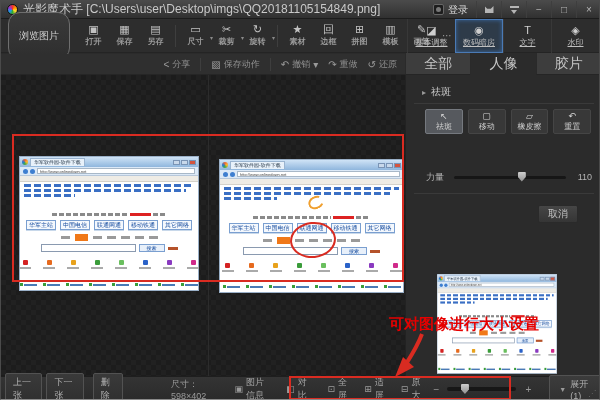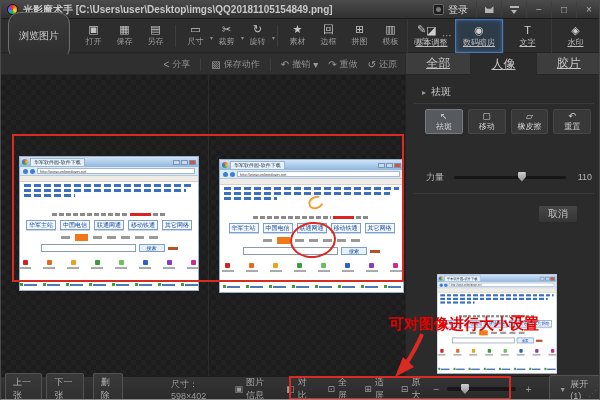--- a/index.html
+++ b/index.html
@@ -5,59 +5,59 @@
   html,body{margin:0;padding:0;background:#111;}
   *{box-sizing:border-box;font-family:"Liberation Sans","DejaVu Sans",sans-serif;}
   .stage{position:relative;width:600px;height:400px;background:#2b2b2b;overflow:hidden;
          border:1px solid #4a4a4a;border-bottom:1px solid #8a8a8a;}
   
   .titlebar{position:absolute;left:0;top:0;width:600px;height:18px;
     background:linear-gradient(#4a4a4a,#303030);display:flex;align-items:center;
     border-bottom:1px solid #1c1c1c;}
   .applogo{width:11px;height:11px;border-radius:50%;margin:0 5px 0 6px;
     background:conic-gradient(#e33,#f90,#fd3,#3a3,#29e,#93c,#e33);border:1px solid #111;}
-  .apptitle{font-size:10px;color:#c9c9c9;font-weight:bold;letter-spacing:0;}
+  .apptitle{font-size:12px;color:#c9c9c9;font-weight:normal;letter-spacing:0;}
   .tb-right{margin-left:auto;display:flex;align-items:center;height:100%;}
   .loginbtn{display:flex;align-items:center;gap:4px;padding:0 8px;height:100%;color:#ddd;font-size:10px;}
   .avatar{width:11px;height:11px;background:#1d1d1d;border:1px solid #666;border-radius:2px;position:relative;}
   .avatar:after{content:"";position:absolute;left:2px;top:2px;width:5px;height:5px;border-radius:50%;background:#777;}
   .winbtn{width:25px;height:100%;display:flex;align-items:center;justify-content:center;
     color:#b5b5b5;font-size:10px;border-left:1px solid #3e3e3e;}
   .skinshape{width:9px;height:7px;background:#b5b5b5;clip-path:polygon(0 0,30% 40%,70% 40%,100% 0,100% 100%,0 100%);}
   .menushape{width:9px;height:7px;position:relative;}
   .menushape:before{content:"";position:absolute;left:0;top:0;width:9px;height:2px;background:#b5b5b5;}
   .menushape:after{content:"";position:absolute;left:1px;top:4px;border:3.5px solid transparent;border-top:4px solid #b5b5b5;}
   
   .toolbar{position:absolute;left:0;top:18px;width:600px;height:34px;background:#2d2d2d;
     border-bottom:1px solid #242424;display:flex;align-items:center;}
   .browsebtn{margin-left:7px;border:1px solid #6e6e6e;border-radius:12px;color:#d0d0d0;
     font-size:10px;padding:16px 10px;background:linear-gradient(#3a3a3a,#2e2e2e);}
   .titems{display:flex;align-items:center;margin-left:8px;}
   .titem{width:31px;display:flex;flex-direction:column;align-items:center;gap:1px;position:relative;}
   .titem .ticon{font-size:11px;color:#c2c2c2;line-height:11px;font-family:"DejaVu Sans",sans-serif;}
-  .titem .tlabel{font-size:8px;color:#9a9a9a;}
+  .titem .tlabel{font-size:8px;color:#9a9a9a;font-weight:bold;}
   .drop{position:absolute;right:-2px;bottom:6px;font-size:6px;color:#8a8a8a;}
   .tsep{width:1px;height:22px;background:#3e3e3e;margin:0 4px;}
   .morebtn{width:20px;color:#9a9a9a;font-size:10px;text-align:center;}
   .modetabs{position:absolute;right:2px;top:0;height:34px;display:flex;}
   .mtab{width:48px;height:34px;display:flex;flex-direction:column;align-items:center;justify-content:center;
     gap:1px;border-left:1px solid #383838;}
   .mtab .micon{font-size:11px;color:#cfcfcf;line-height:11px;}
   .mtab .mlabel{font-size:8px;color:#bfbfbf;text-decoration:underline;}
   .mtab.active{background:#2e3b49;border:1px solid #4a7ab5;box-shadow:inset 0 0 4px #3a6aa5;}
   
   .actionrow{position:absolute;left:0;top:53px;width:404px;height:21px;background:#2f2f2f;
     display:flex;align-items:center;justify-content:flex-end;gap:10px;padding-right:8px;
     border-bottom:1px solid #262626;}
   .aitem{display:flex;align-items:center;gap:3px;font-size:9px;color:#8f8f8f;}
   .aitem .aicon{font-size:10px;color:#9a9a9a;}
   .asep{width:1px;height:13px;background:#3e3e3e;}
   .paneltabs{position:absolute;left:404px;top:52px;width:196px;height:22px;display:flex;}
-  .ptab{flex:1;display:flex;align-items:center;justify-content:center;font-size:12px;color:#c5c5c5;
-    background:#3d3d3d;border-left:1px solid #2a2a2a;border-bottom:1px solid #252525;text-decoration:underline;}
+  .ptab{flex:1;display:flex;align-items:center;justify-content:center;font-size:14px;color:#c5c5c5;
+    background:#3d3d3d;border-left:1px solid #2a2a2a;border-bottom:1px solid #252525;}
   .ptab.active{background:#2b2b2b;border-bottom:none;}
   
   .canvas{position:absolute;left:0;top:74px;width:404px;height:301px;background-color:#1c1c1c;
     background-image:linear-gradient(45deg,#212121 25%,transparent 25%,transparent 75%,#212121 75%),
                      linear-gradient(45deg,#212121 25%,transparent 25%,transparent 75%,#212121 75%);
     background-size:10px 10px;background-position:0 0,5px 5px;}
   .vdiv{position:absolute;left:207px;top:74px;width:1px;height:301px;background:#2c2c2c;}
   .redrect{position:absolute;left:11px;top:133px;width:392px;height:148px;border:2px solid #d92b21;z-index:4;pointer-events:none;}
   
   .shot{position:absolute;background:#fff;border:1px solid #9ab0c8;display:flex;flex-direction:column;z-index:3;}

